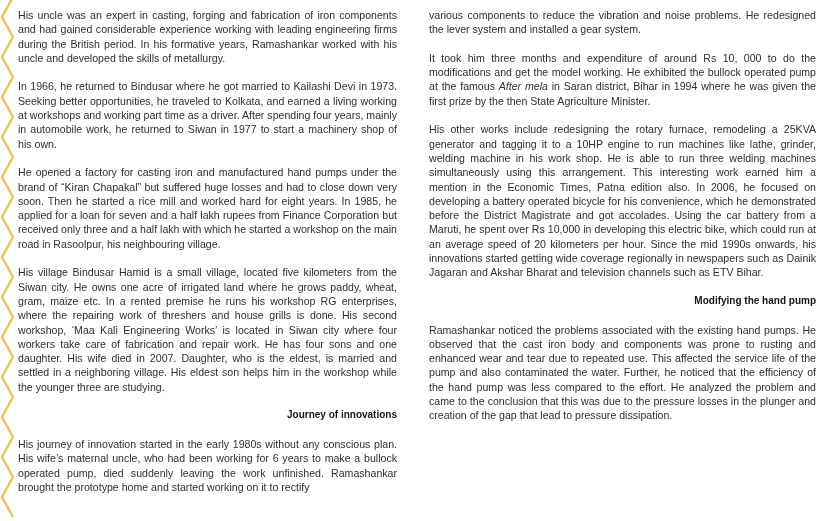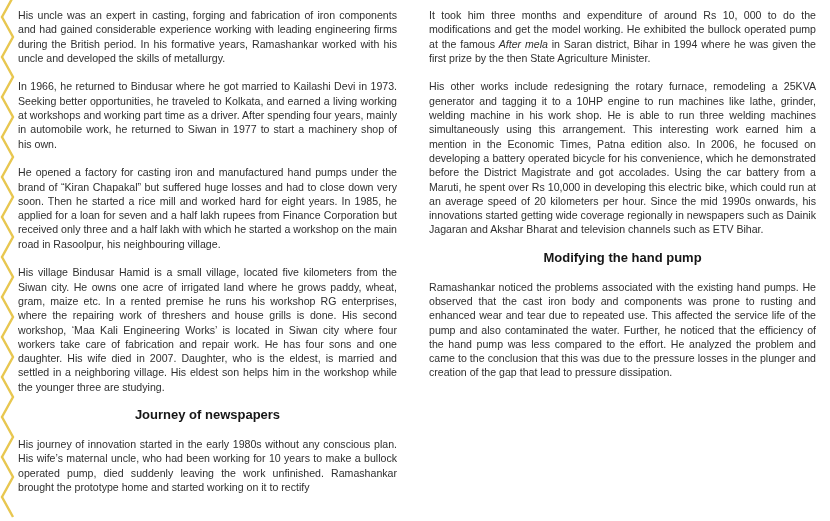--- a/index.html
+++ b/index.html
@@ -23,47 +23,48 @@
     position: absolute;
     top: 8px;
     font-size: 10.6px;
     line-height: 14.3px;
     text-align: justify;
   }
   .col-left  { left: 18px;  width: 379px; }
   .col-right { left: 429px; width: 387px; }
   .para { margin: 0 0 14.3px 0; }
   .heading {
-    font-size: 13px;
+    font-size: 10px;
     line-height: 14.3px;
     font-weight: bold;
     color: #161616;
-    text-align: center;
+    text-align: right;
     margin: 0 0 14.3px 0;
   }
   .italic { font-style: italic; }
 </style>
 </head>
 <body>
 
 <div class="page">
 
   <svg class="zigzag" width="18" height="521" viewBox="0 0 18 521" aria-hidden="true">
     <path d="M13 -3 L2 17 L13 37 L2 57 L13 77 L2 97 L13 117 L2 137 L13 157 L2 177 L13 197 L2 217 L13 237 L2 257 L13 277 L2 297 L13 317 L2 337 L13 357 L2 377 L13 397 L2 417 L13 437 L2 457 L13 477 L2 497 L13 517" fill="none" stroke-width="2.4" stroke-linejoin="miter" stroke="#E8C750"></path>
   </svg>
 
   <div class="col col-left">
     <p class="para">His uncle was an expert in casting, forging and fabrication of iron components and had gained considerable experience working with leading engineering firms during the British period. In his formative years, Ramashankar worked with his uncle and developed the skills of metallurgy.</p>
     <p class="para">In 1966, he returned to Bindusar where he got married to Kailashi Devi in 1973. Seeking better opportunities, he traveled to Kolkata, and earned a living working at workshops and working part time as a driver. After spending four years, mainly in automobile work, he returned to Siwan in 1977 to start a machinery shop of his own.</p>
     <p class="para">He opened a factory for casting iron and manufactured hand pumps under the brand of “Kiran Chapakal” but suffered huge losses and had to close down very soon. Then he started a rice mill and worked hard for eight years. In 1985, he applied for a loan for seven and a half lakh rupees from Finance Corporation but received only three and a half lakh with which he started a workshop on the main road in Rasoolpur, his neighbouring village.</p>
     <p class="para">His village Bindusar Hamid is a small village, located five kilometers from the Siwan city. He owns one acre of irrigated land where he grows paddy, wheat, gram, maize etc. In a rented premise he runs his workshop RG enterprises, where the repairing work of threshers and house grills is done. His second workshop, ‘Maa Kali Engineering Works’ is located in Siwan city where four workers take care of fabrication and repair work. He has four sons and one daughter. His wife died in 2007. Daughter, who is the eldest, is married and settled in a neighboring village. His eldest son helps him in the workshop while the younger three are studying.</p>
-    <h3 class="heading">Journey of newspapers</h3>
-    <p class="para">His journey of innovation started in the early 1980s without any conscious plan. His wife’s maternal uncle, who had been working for 10 years to make a bullock operated pump, died suddenly leaving the work unfinished. Ramashankar brought the prototype home and started working on it to rectify</p>
+    <h3 class="heading">Journey of innovations</h3>
+    <p class="para">His journey of innovation started in the early 1980s without any conscious plan. His wife’s maternal uncle, who had been working for 6 years to make a bullock operated pump, died suddenly leaving the work unfinished. Ramashankar brought the prototype home and started working on it to rectify</p>
   </div>
 
   <div class="col col-right">
+    <p class="para">various components to reduce the vibration and noise problems. He redesigned the lever system and installed a gear system.</p>
     <p class="para"><span>It took him three months and expenditure of around Rs 10, 000 to do the modifications and get the model working. He exhibited the bullock operated pump at the famous </span><em class="italic">After mela</em><span> in Saran district, Bihar in 1994 where he was given the first prize by the then State Agriculture Minister.</span></p>
     <p class="para">His other works include redesigning the rotary furnace, remodeling a 25KVA generator and tagging it to a 10HP engine to run machines like lathe, grinder, welding machine in his work shop. He is able to run three welding machines simultaneously using this arrangement. This interesting work earned him a mention in the Economic Times, Patna edition also. In 2006, he focused on developing a battery operated bicycle for his convenience, which he demonstrated before the District Magistrate and got accolades. Using the car battery from a Maruti, he spent over Rs 10,000 in developing this electric bike, which could run at an average speed of 20 kilometers per hour. Since the mid 1990s onwards, his innovations started getting wide coverage regionally in newspapers such as Dainik Jagaran and Akshar Bharat and television channels such as ETV Bihar.</p>
     <h3 class="heading">Modifying the hand pump</h3>
     <p class="para">Ramashankar noticed the problems associated with the existing hand pumps. He observed that the cast iron body and components was prone to rusting and enhanced wear and tear due to repeated use. This affected the service life of the pump and also contaminated the water. Further, he noticed that the efficiency of the hand pump was less compared to the effort. He analyzed the problem and came to the conclusion that this was due to the pressure losses in the plunger and creation of the gap that lead to pressure dissipation.</p>
   </div>
 
 </div>
 
 </body></html>

